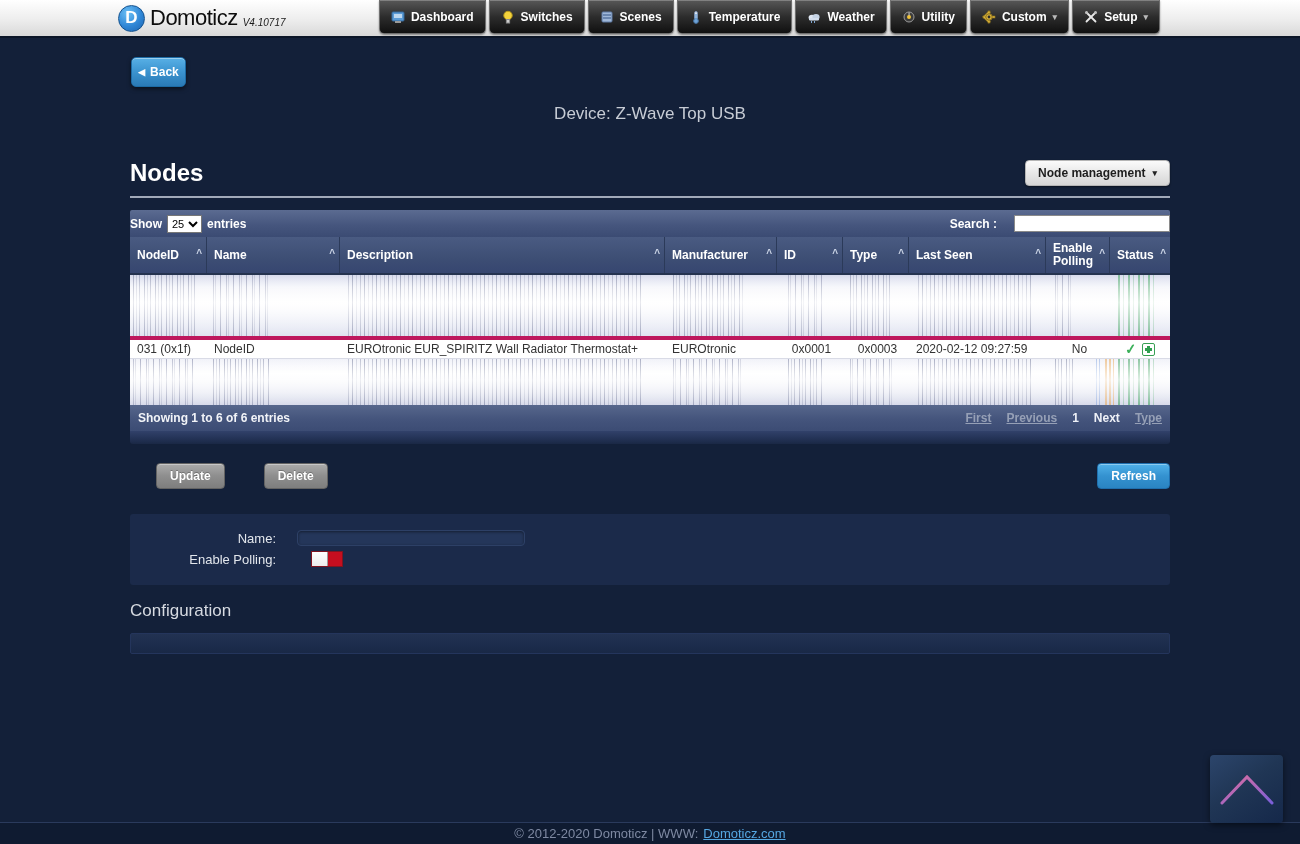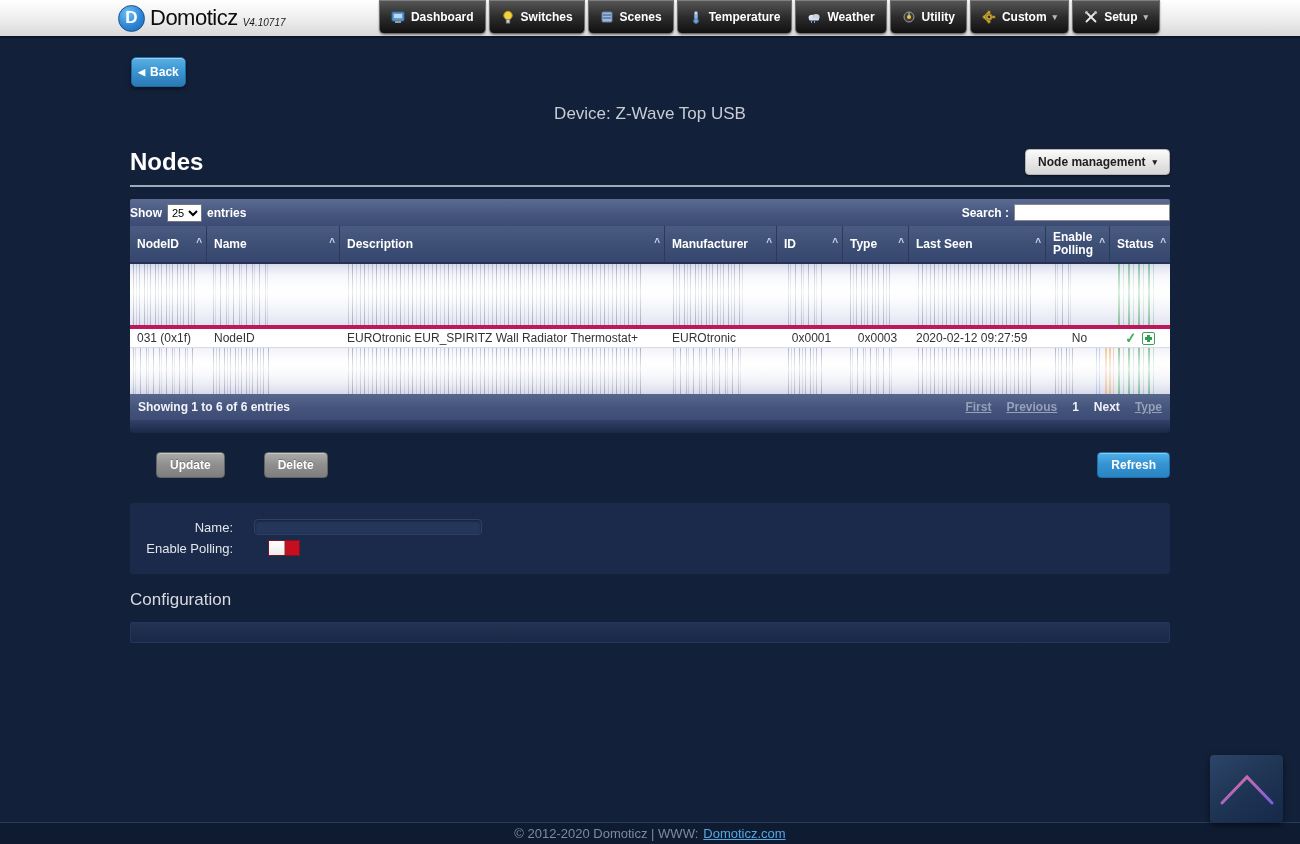--- a/index.html
+++ b/index.html
@@ -54,21 +54,21 @@
     display:flex; align-items:center; justify-content:center; gap:5px;
     cursor:pointer;
   }
   .back-arrow { font-size:9px; }
   .device-title {
     position:absolute; top:104px; left:0; width:100%;
     text-align:center; color:#c7ccd5; font-size:17px;
   }
 
   
-  .main { position:absolute; left:130px; width:1040px; top:148px; }
+  .main { position:absolute; left:130px; width:1040px; top:159px; }
   .section-head { display:flex; justify-content:space-between; align-items:center; }
   .section-title { font-size:24px; font-weight:bold; color:#ffffff; }
   .node-mgmt-btn {
     background: linear-gradient(180deg,#fbfbfb 0%,#e4e4e4 60%,#d6d6d6 100%);
     border:1px solid #b5b5b5; border-radius:4px;
     box-shadow: 0 1px 2px rgba(0,0,0,.45);
     color:#1d1d1d; font-size:12px; font-weight:bold;
     padding:5px 12px; display:flex; align-items:center; gap:7px; cursor:pointer;
   }
   .mgmt-caret { font-size:9px; color:#222; }
@@ -78,21 +78,21 @@
   .dt { margin-top:12px; }
   .dt-toolbar {
     height:27px; padding:0 0;
     background: linear-gradient(180deg,#5b6b91 0%,#46567e 55%,#3b4b73 100%);
     border-radius:2px 2px 0 0;
     display:flex; align-items:center; justify-content:space-between;
     color:#fff; font-size:12px; font-weight:bold;
   }
   .dt-length { display:flex; align-items:center; gap:5px; }
   .dt-length select { height:18px; font-size:11px; background:#fff; border:1px solid #777; }
-  .dt-search { display:flex; align-items:center; gap:5px; }
+  .dt-search { display:flex; align-items:center; gap:17px; }
   .dt-search input { width:156px; height:17px; border:1px solid #8a8a8a; background:#fff; font-size:12px; padding:0 3px; }
 
   .dt-grid { display:grid; grid-template-columns:77px 133px 325px 112px 66px 66px 137px 64px 60px; }
   .dt-header {
     background: linear-gradient(180deg,#4a5b82 0%,#3d4e74 60%,#364670 100%);
     color:#fff;
   }
   .th {
     position:relative; font-size:12px; font-weight:bold; line-height:13px;
     padding:5px 15px 5px 7px; min-height:35px;
@@ -162,21 +162,21 @@
   }
   .btn-blue {
     margin-left:auto;
     background: linear-gradient(180deg,#50b1e9 0%,#3492d0 50%,#2a84c2 100%);
     border:1px solid #1f6fae;
     box-shadow: inset 0 1px 0 rgba(255,255,255,.35);
   }
 
   
   .node-form { margin-top:25px; background:#1b2a4a; border-radius:3px; padding:11px 0 13px 0; }
-  .form-row { display:flex; align-items:center; margin:5px 0; }
+  .form-row { display:flex; align-items:center; margin:5px 15px;padding-left:28px; }
   .form-label { width:103px; text-align:right; color:#e2e6ec; font-size:13px; flex-shrink:0; }
   .name-input {
     margin-left:21px; width:228px; height:16px;
     background:#24365a; border:1px solid #2d4066; border-radius:4px;
     box-shadow: inset 0 1px 3px rgba(0,0,0,.45);
     color:#dfe3ea; font-size:12px; padding:0 4px;
   }
   .toggle { margin-left:35px; width:32px; height:16px; border:1px solid #7e1420; display:flex; cursor:pointer; }
   .toggle-handle { width:16px; background:linear-gradient(180deg,#ffffff,#ececec); border-right:1px solid #9c9c9c; }
   .toggle-track { flex:1; background:#c50e1f; }

